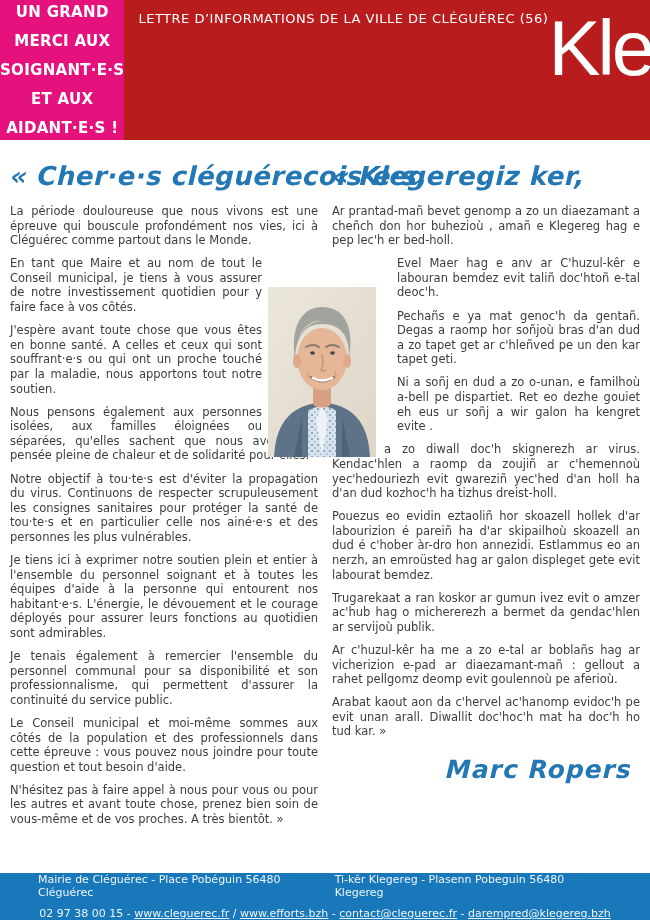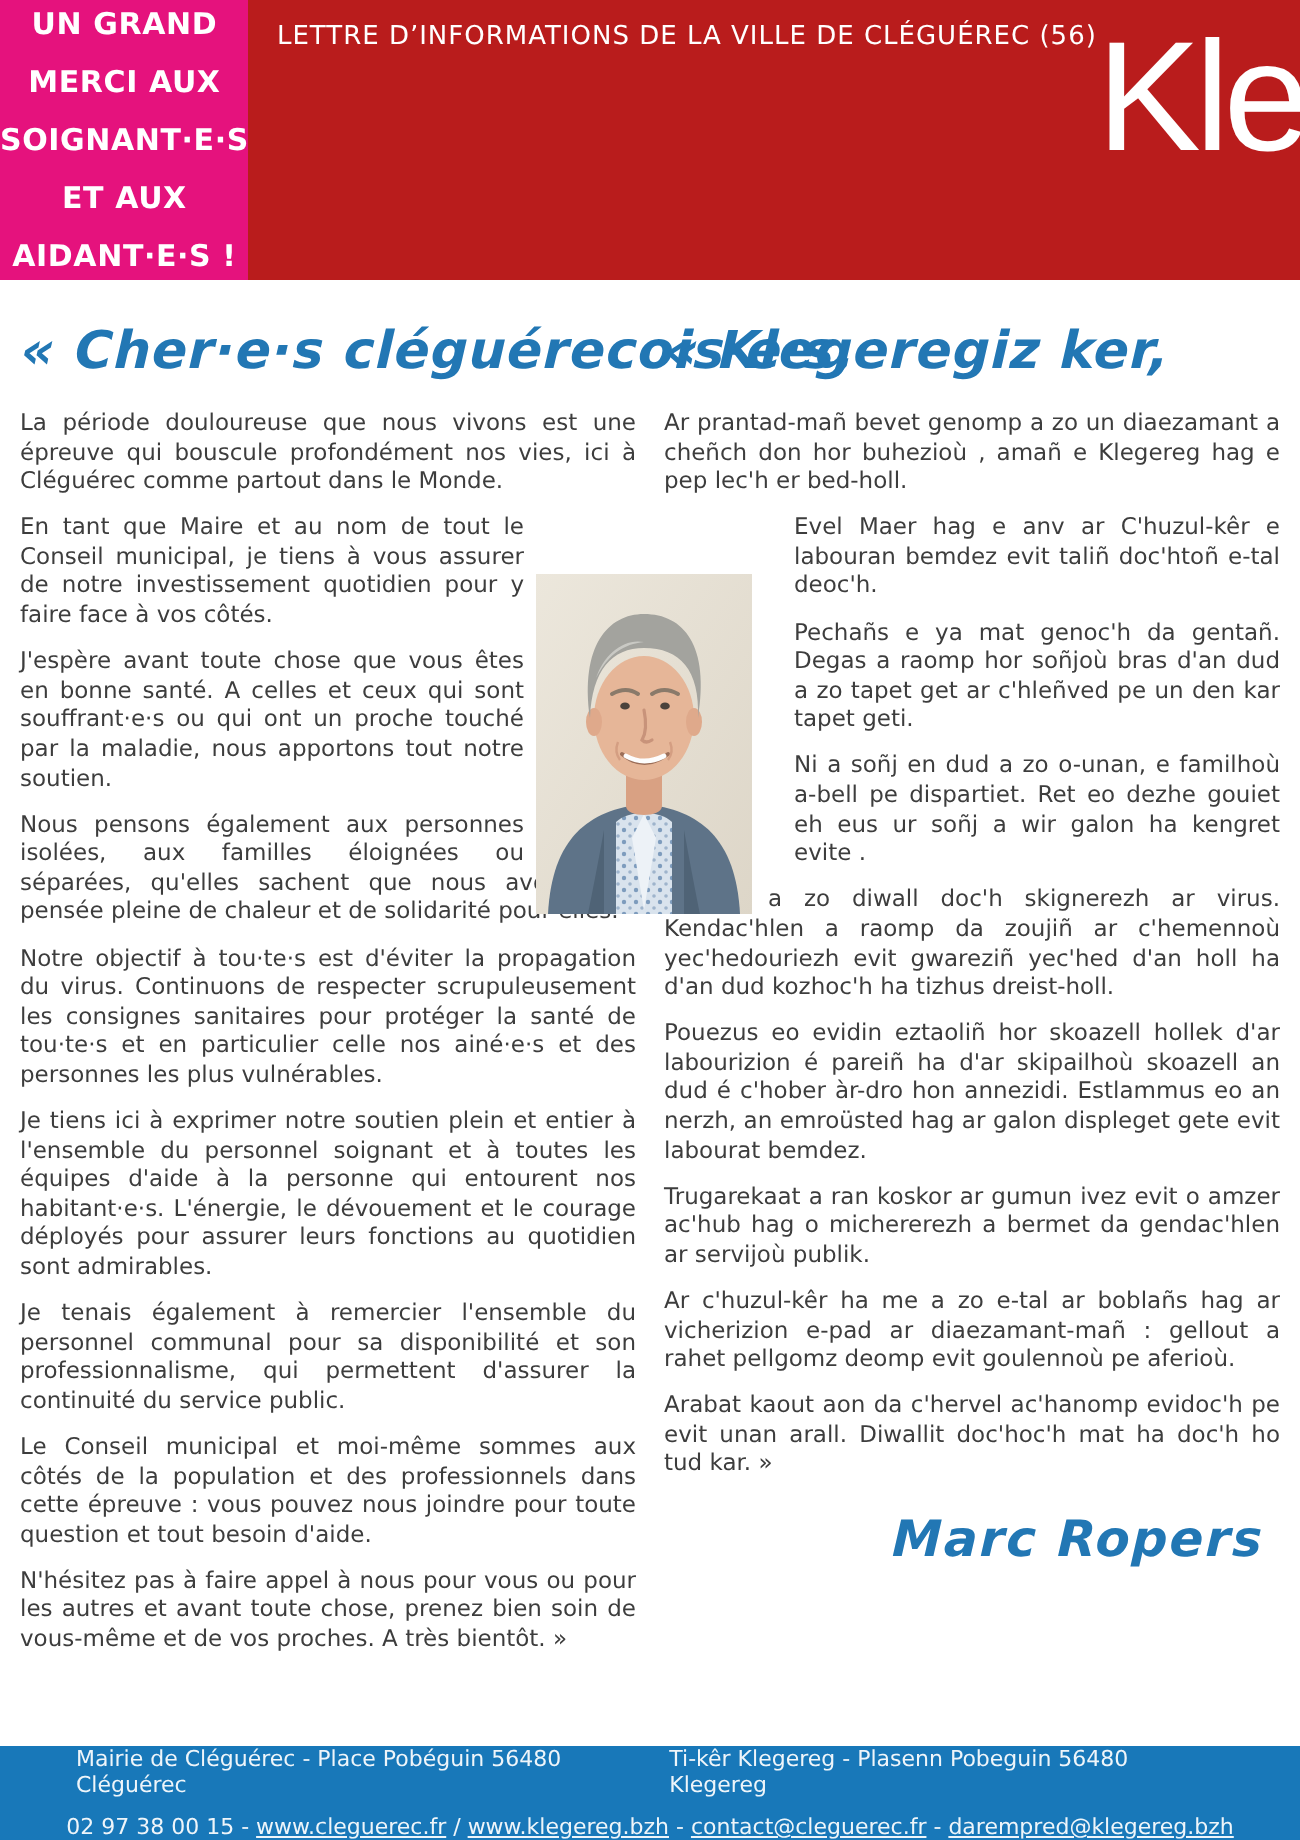--- a/index.html
+++ b/index.html
@@ -169,15 +169,15 @@
     <path d="M67,84 Q69,89 66,93" stroke="#d49e82" stroke-width="1.2" fill="none"></path>
   </svg>
 </div>
 
 <div class="footer">
   <div class="footer-line1">
     <span>Mairie de Cléguérec - Place Pobéguin 56480 Cléguérec</span>
     <span>Ti-kêr Klegereg - Plasenn Pobeguin 56480 Klegereg</span>
   </div>
   <div class="footer-line2">
-    <span>02 97 38 00 15</span><span> - </span><span class="lnk">www.cleguerec.fr</span><span> / </span><span class="lnk">www.klegereg.bzh</span><span> - </span><span class="lnk">contact@cleguerec.fr</span><span> - </span><span class="lnk">darempred@klegereg.bzh</span>
+    <span>02 97 38 00 15</span><span> - </span><span class="lnk">www.cleguerec.fr</span><span> / </span><span class="lnk">www.efforts.bzh</span><span> - </span><span class="lnk">contact@cleguerec.fr</span><span> - </span><span class="lnk">darempred@klegereg.bzh</span>
   </div>
 </div>
 
 </body></html>

